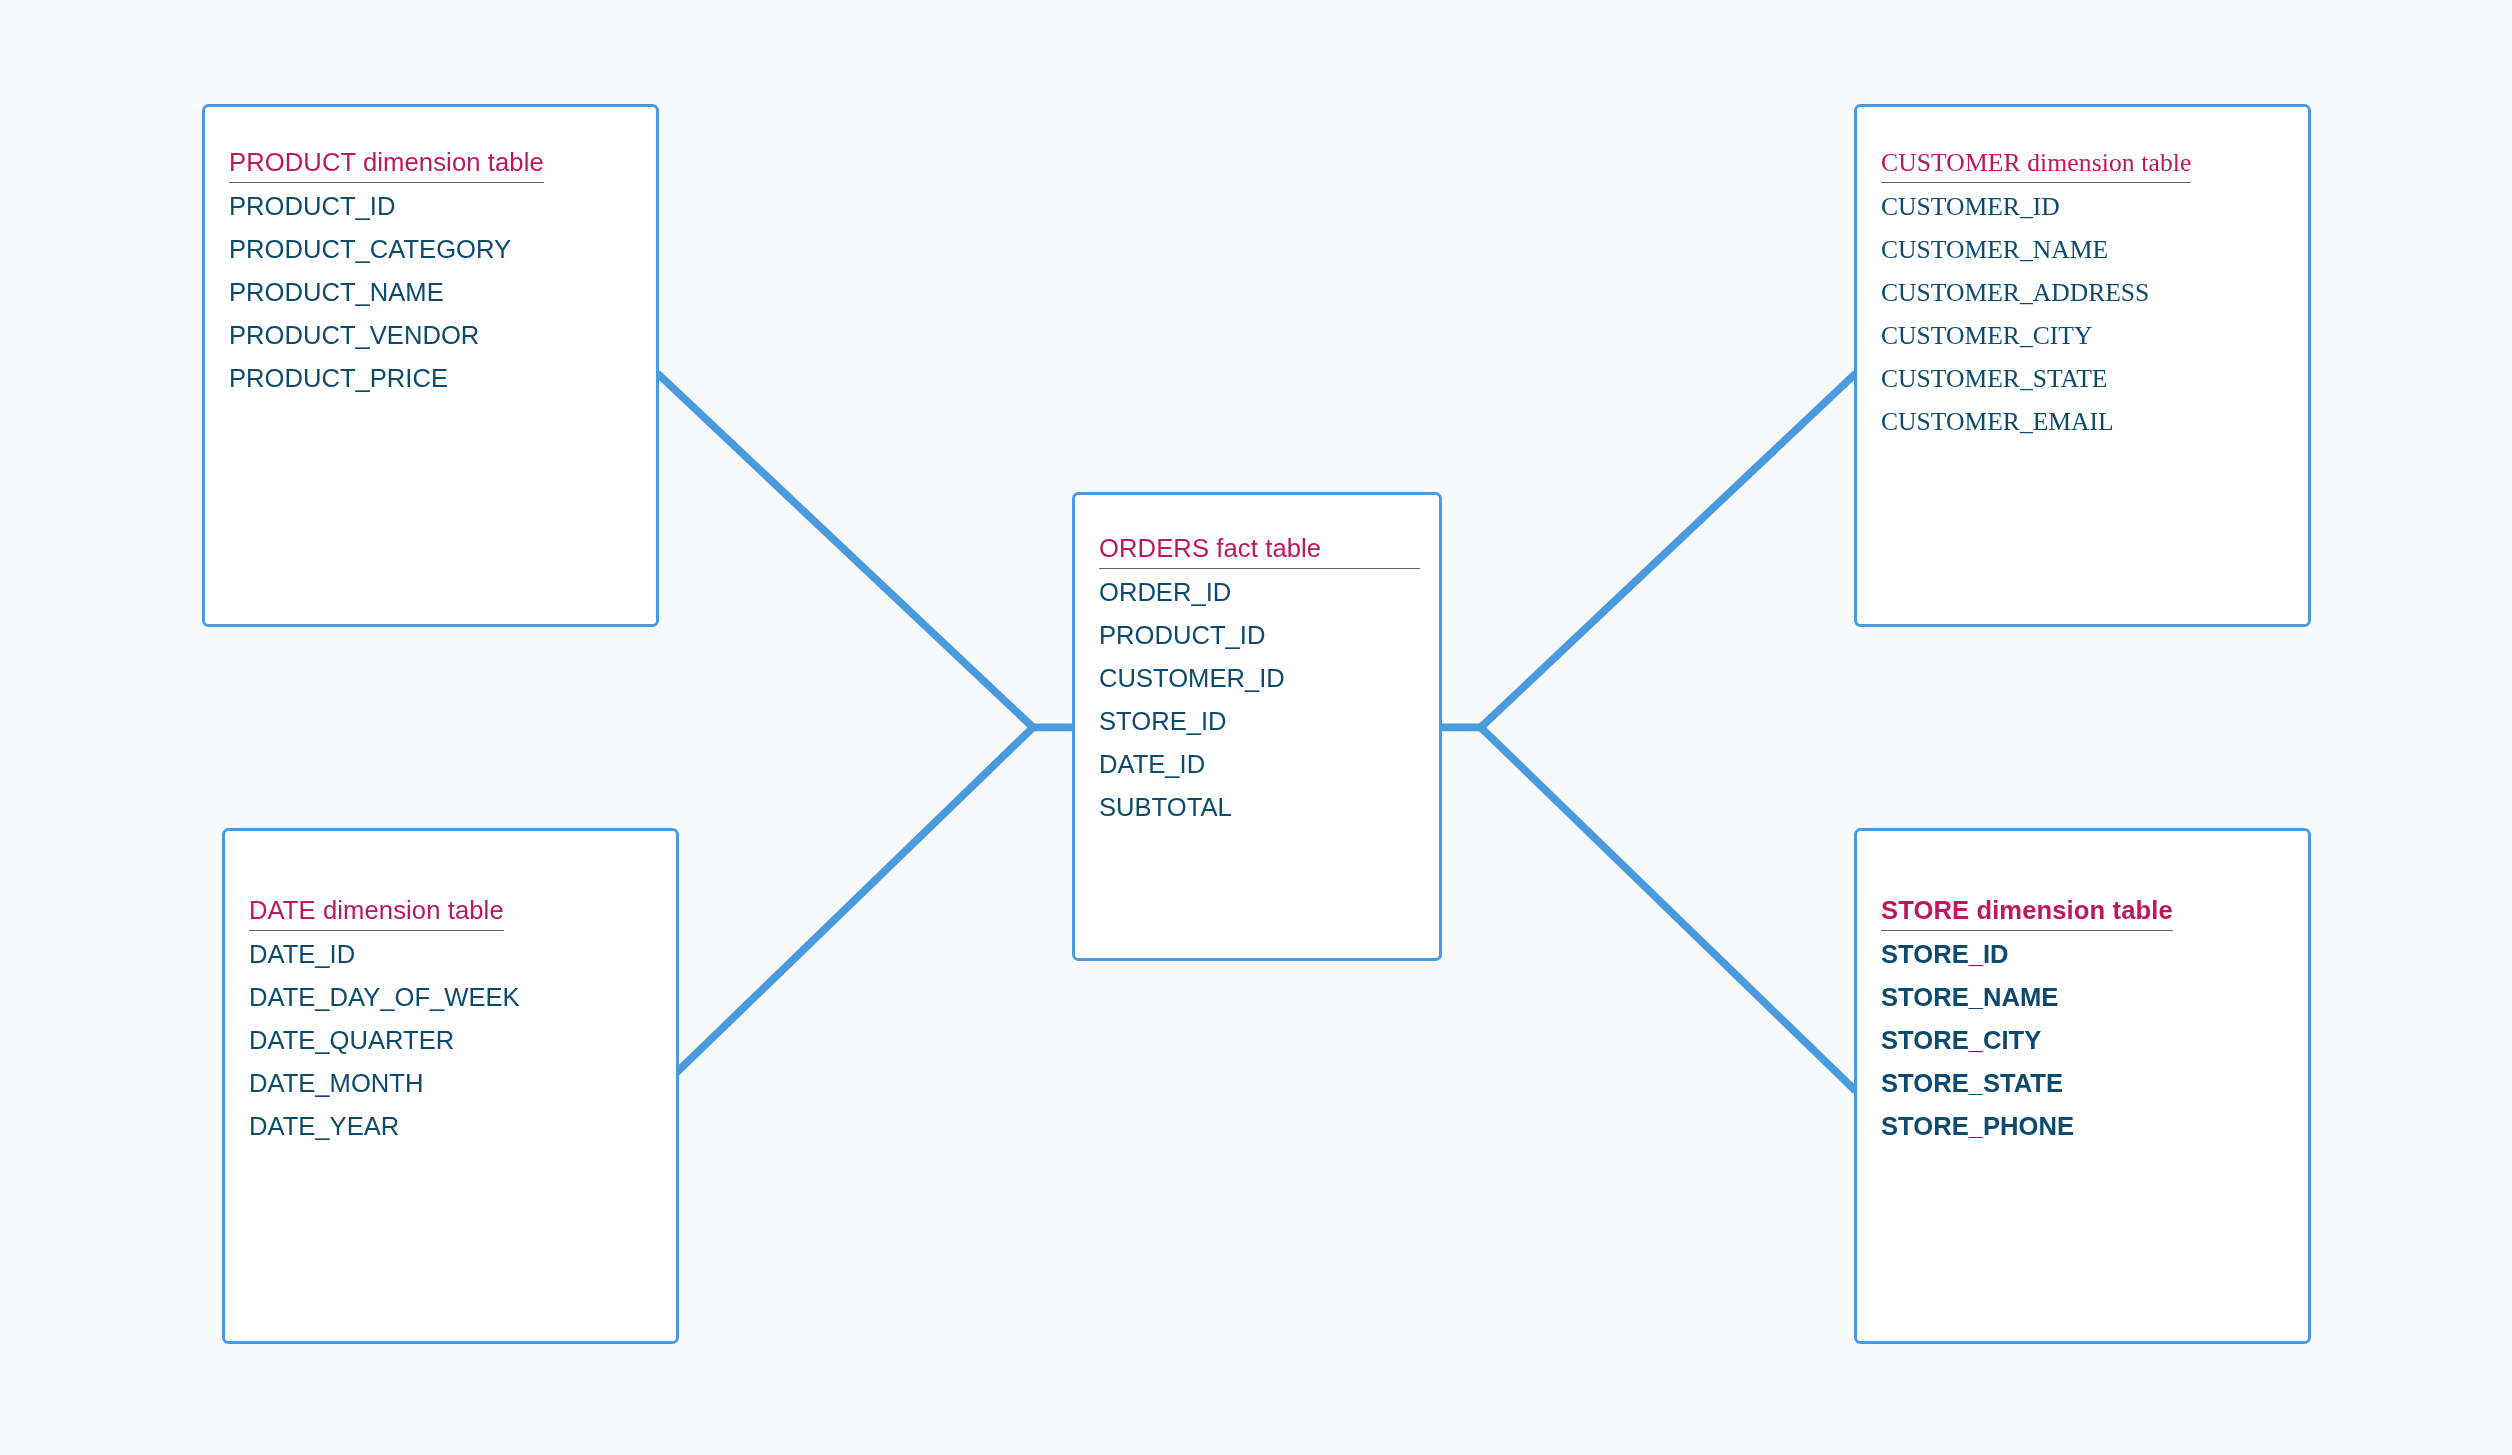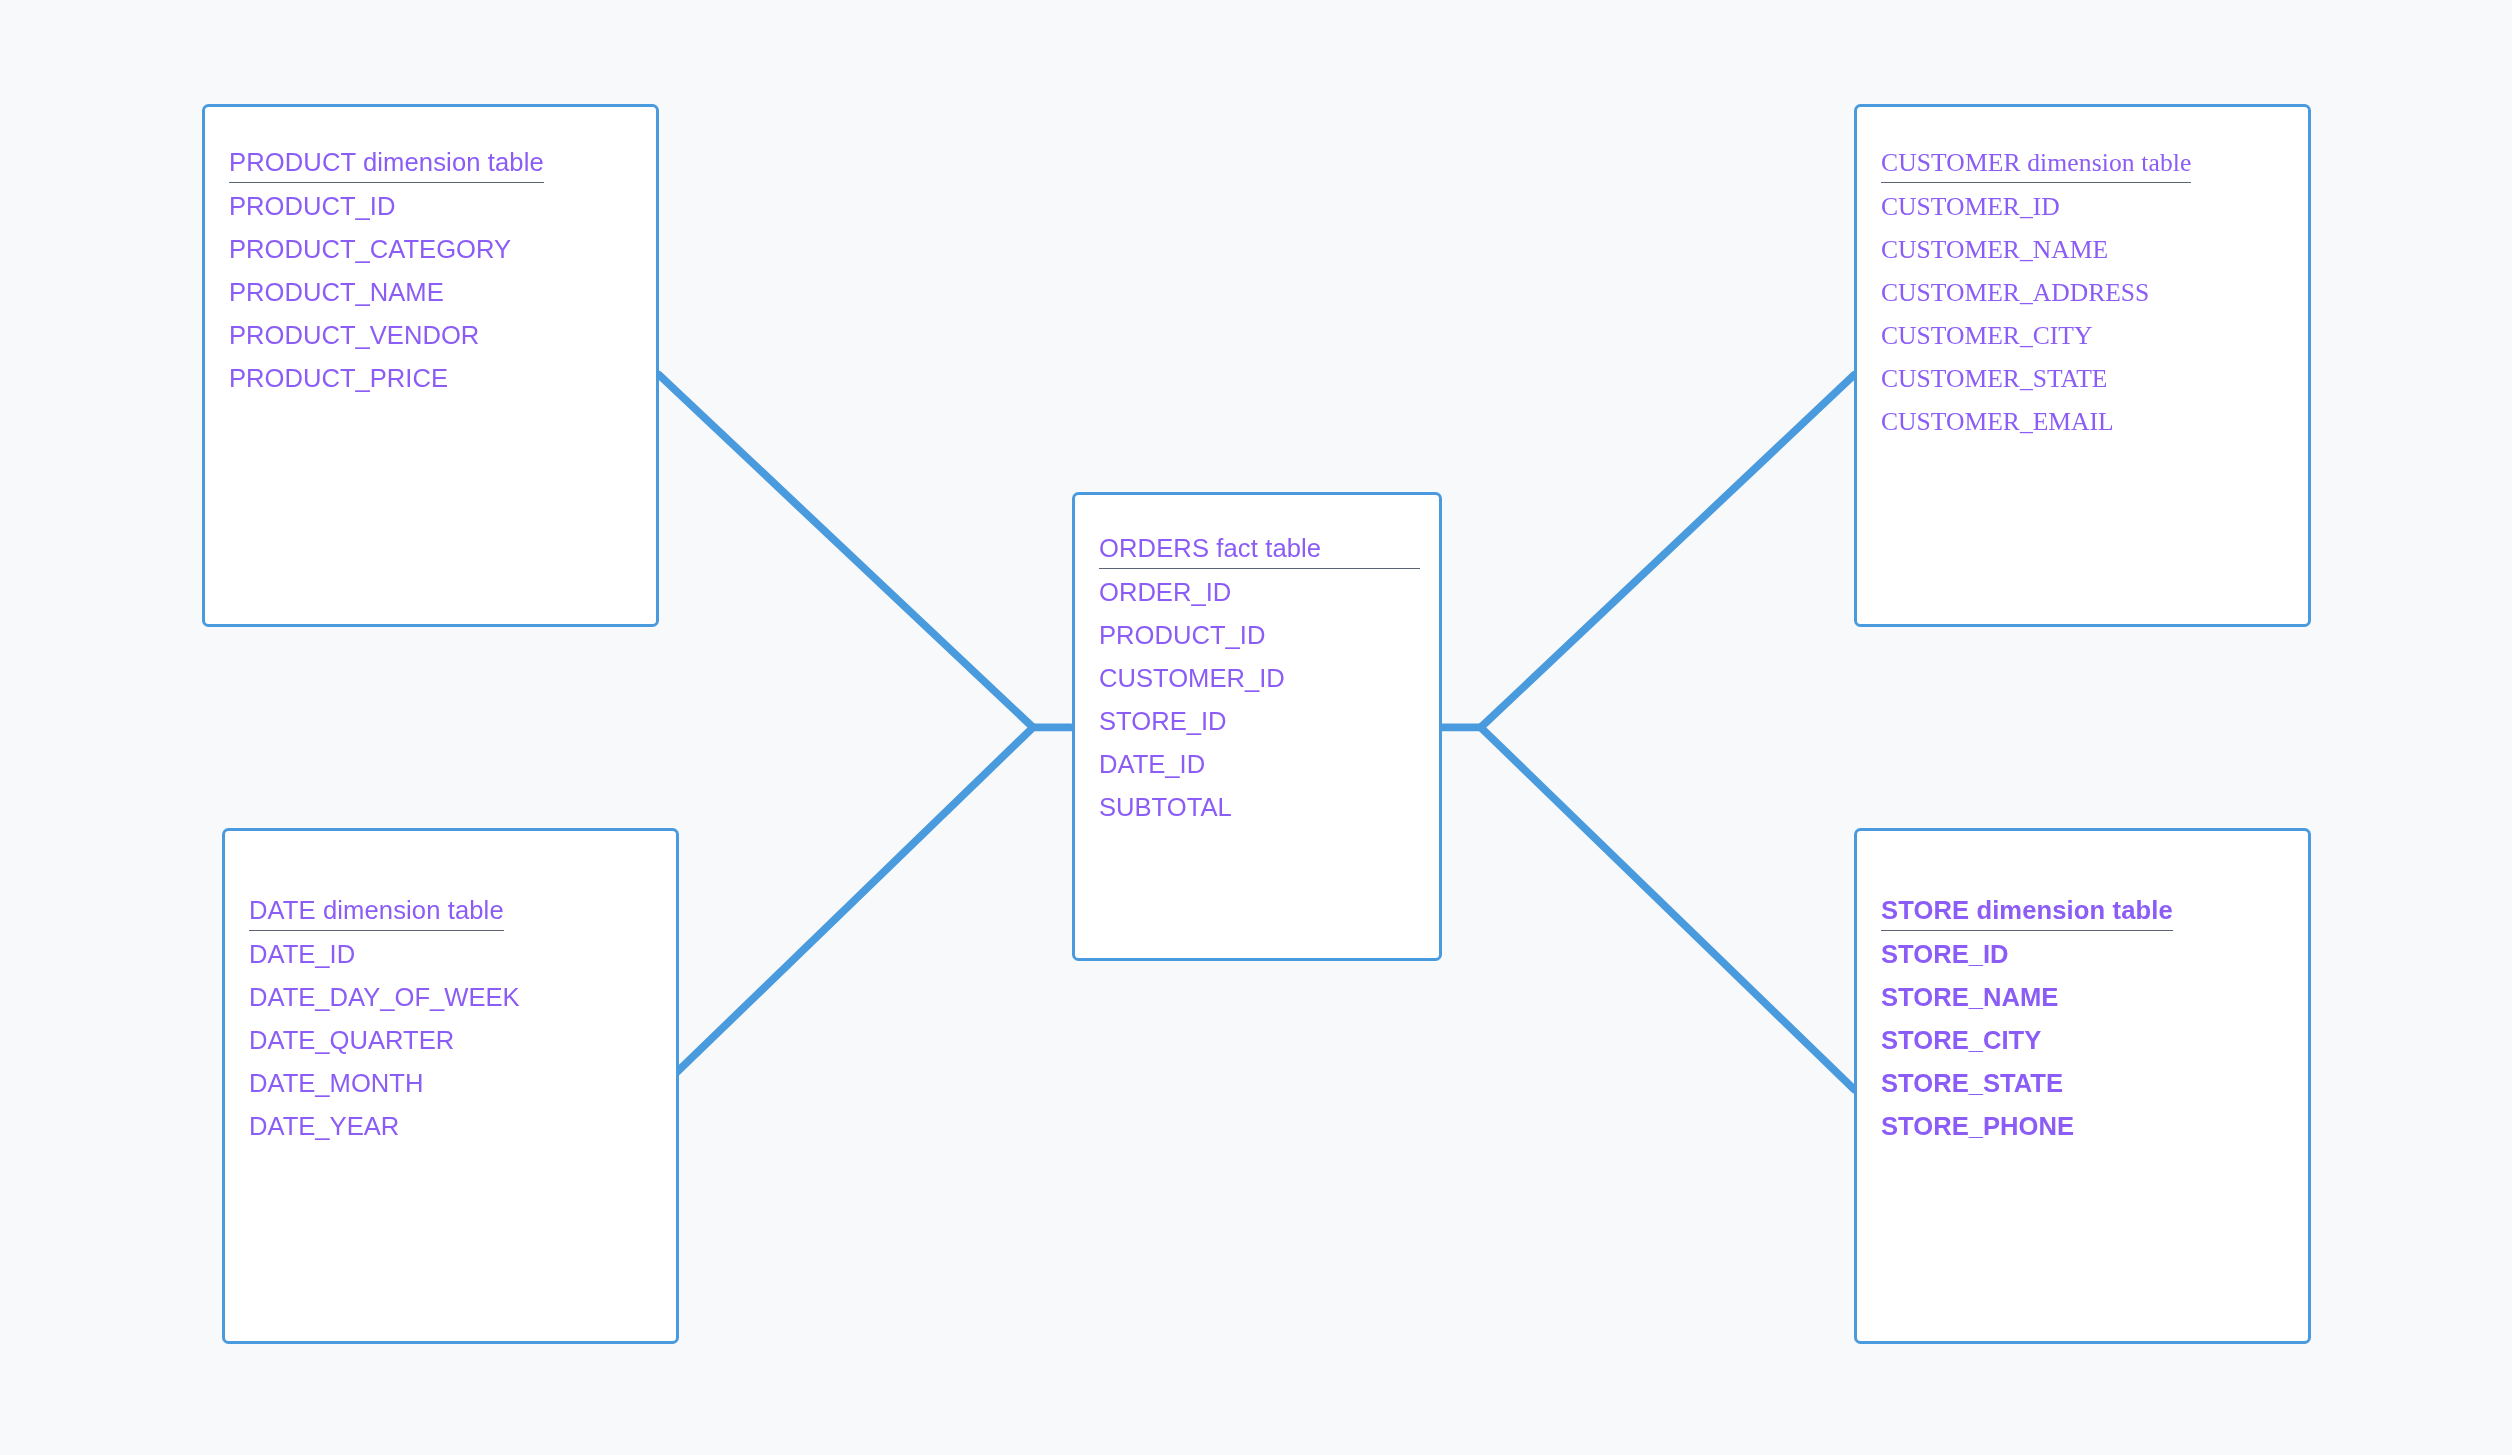--- a/index.html
+++ b/index.html
@@ -30,39 +30,39 @@
     border-radius: 6.5px;
     box-sizing: border-box;
     z-index: 2;
   }
   .entity-inner {
     position: absolute;
     left: 24px;
     right: 12px;
   }
   .entity-title {
-    color: #8b5cf6;
+    color: #be185d;
     font-size: 25.6px;
     line-height: 43px;
     white-space: nowrap;
     position: relative;
     display: inline-block;
     padding-bottom: 1.2px;
   }
   .entity-title .title-strong {
     letter-spacing: 0.1px;
   }
   .title-rule {
     height: 1.2px;
     background: #5a6274;
     margin-top: -2.4px;
     margin-bottom: 1.2px;
   }
   .field-row {
-    color: #8b5cf6;
+    color: #0c4a6e;
     font-size: 25.6px;
     line-height: 43px;
     white-space: nowrap;
   }
 </style>
 </head>
 <body>
 
 <div id="canvas">
 

